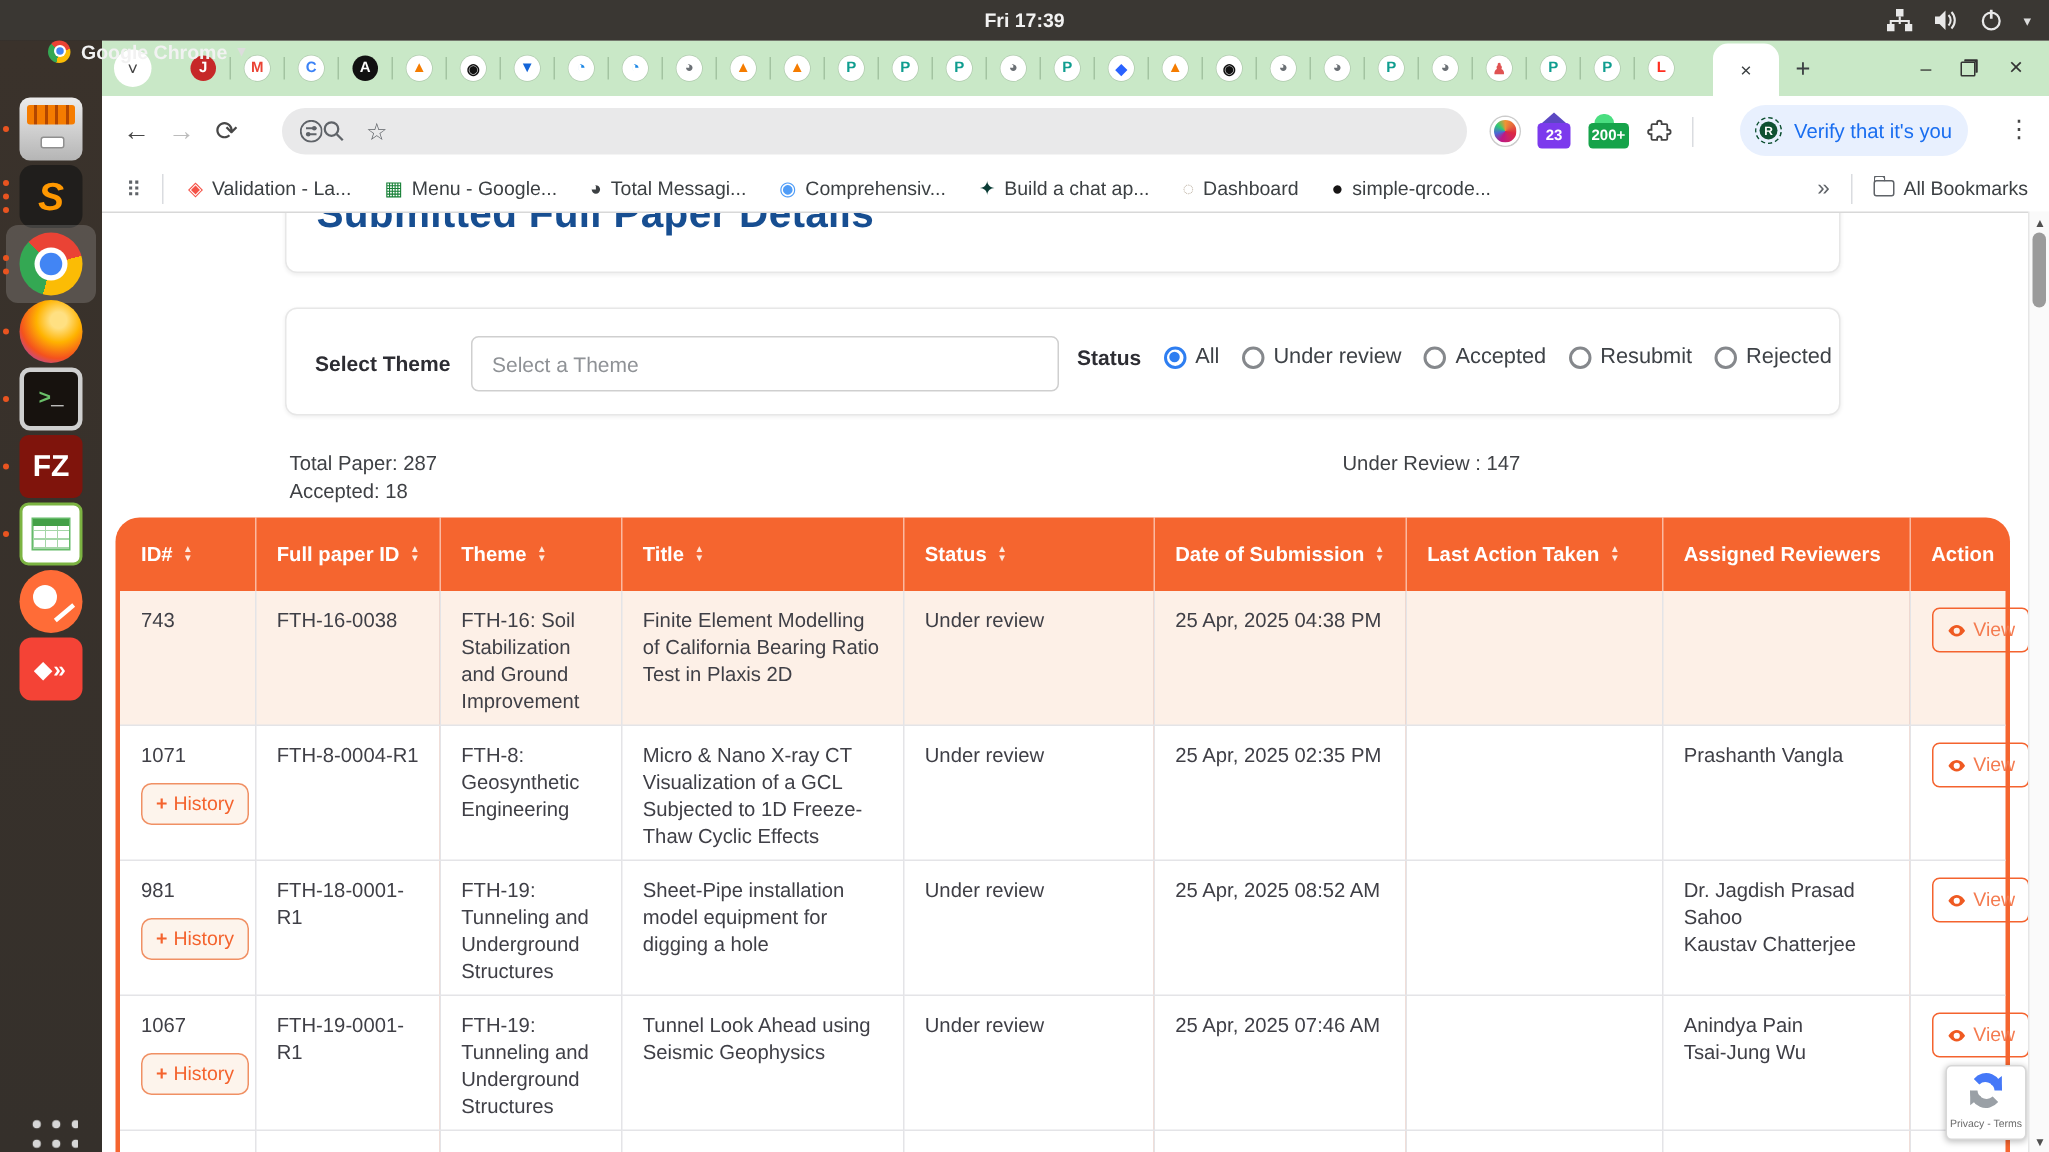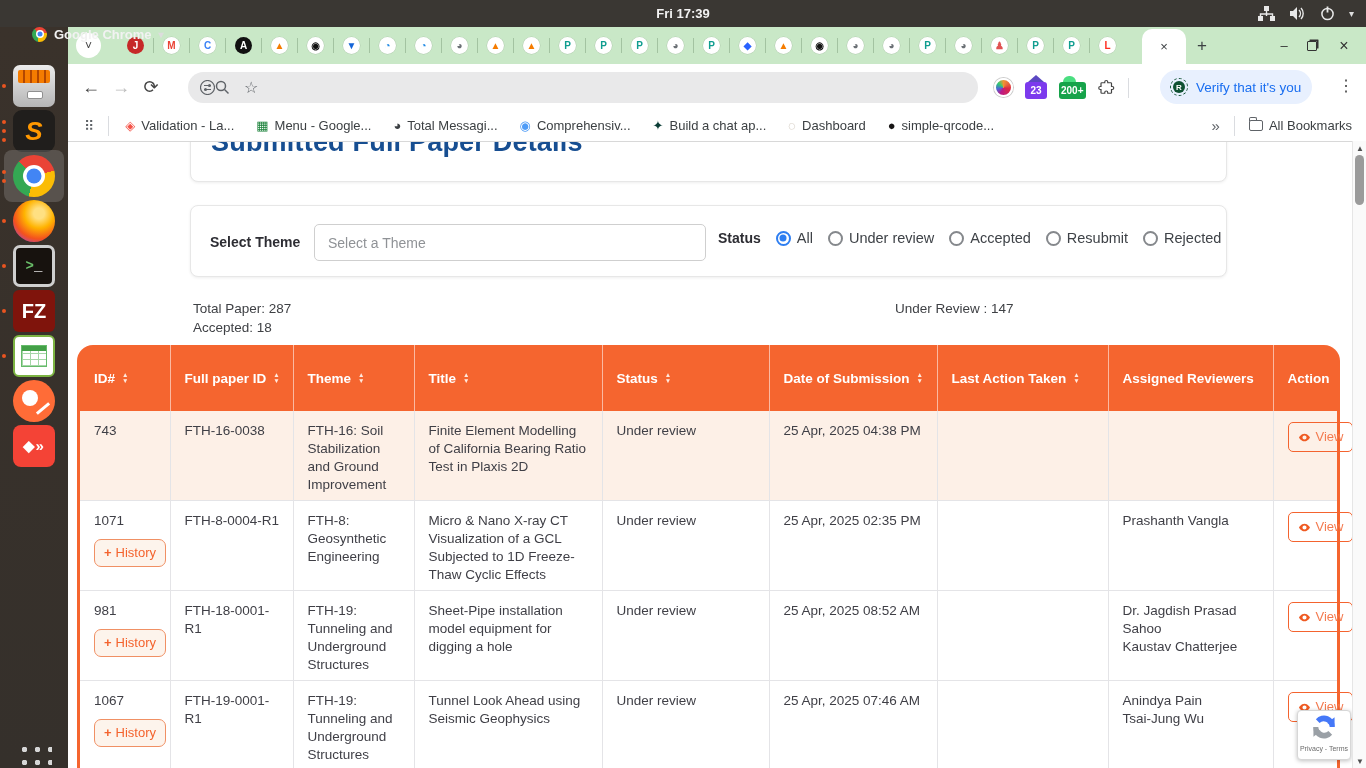--- a/index.html
+++ b/index.html
@@ -98,21 +98,21 @@
   .radio { width:15px; height:15px; border-radius:50%; border:2px solid #85888c; background:#fff; flex:0 0 auto; }
   .radio.sel { border-color:#2e7ef1; position:relative; }
   .radio.sel::after { content:""; position:absolute; left:50%; top:50%; width:7px; height:7px; transform:translate(-50%,-50%); border-radius:50%; background:#2e7ef1; }
 
   .stats { position:absolute; top:157px; font-size:13.5px; color:#3f4145; line-height:19px; }
   .stats.c1 { left:125px; } .stats.c2 { left:475px; } .stats.c3 { left:827px; }
 
   
   .tbl-wrap { position:absolute; left:9px; top:203px; width:1263px; background:#f5652f; border-radius:16px 16px 0 0; padding:0 3px; }
   table { border-collapse:collapse; width:1257px; table-layout:fixed; }
-  thead th { background:rgba(0,0,0,0); color:#fff; font-size:13.5px; font-weight:bold; text-align:right; height:66px; padding:0 0 0 14px; border-right:1px solid rgba(255,255,255,.55); vertical-align:middle; }
+  thead th { background:rgba(0,0,0,0); color:#fff; font-size:13.5px; font-weight:bold; text-align:right; height:49px; padding:0 0 0 14px; border-right:1px solid rgba(255,255,255,.55); vertical-align:middle; }
   thead th:last-child { border-right:none; }
   .th-inner { display:flex; align-items:center; gap:7px; }
   .sort { display:flex; flex-direction:column; font-size:6.5px; line-height:6px; color:#ffe9de; }
   tbody td { background:#fff; font-size:13.5px; color:#3f3f46; vertical-align:top; padding:11px 12px 6px 14px; border-right:1px solid #e4e4e7; border-bottom:1px solid #e4e4e7; line-height:18px; }
   tbody tr.hl td { background:#fdf0e7; }
   tbody td:last-child { border-right:none; }
   .hist-btn { display:inline-flex; align-items:center; gap:4px; margin-top:9px; padding:4px 9px; border:1.5px solid #f09064; border-radius:7px; background:#fdf4ec; color:#f4632e; font-size:13px; }
   .hist-plus { font-weight:bold; }
   .view-btn { display:inline-flex; align-items:center; gap:5px; padding:5px 9px; border:1.5px solid #f4632e; border-radius:5px; color:#f47b50; font-size:13px; background:rgba(0,0,0,0); }
 

